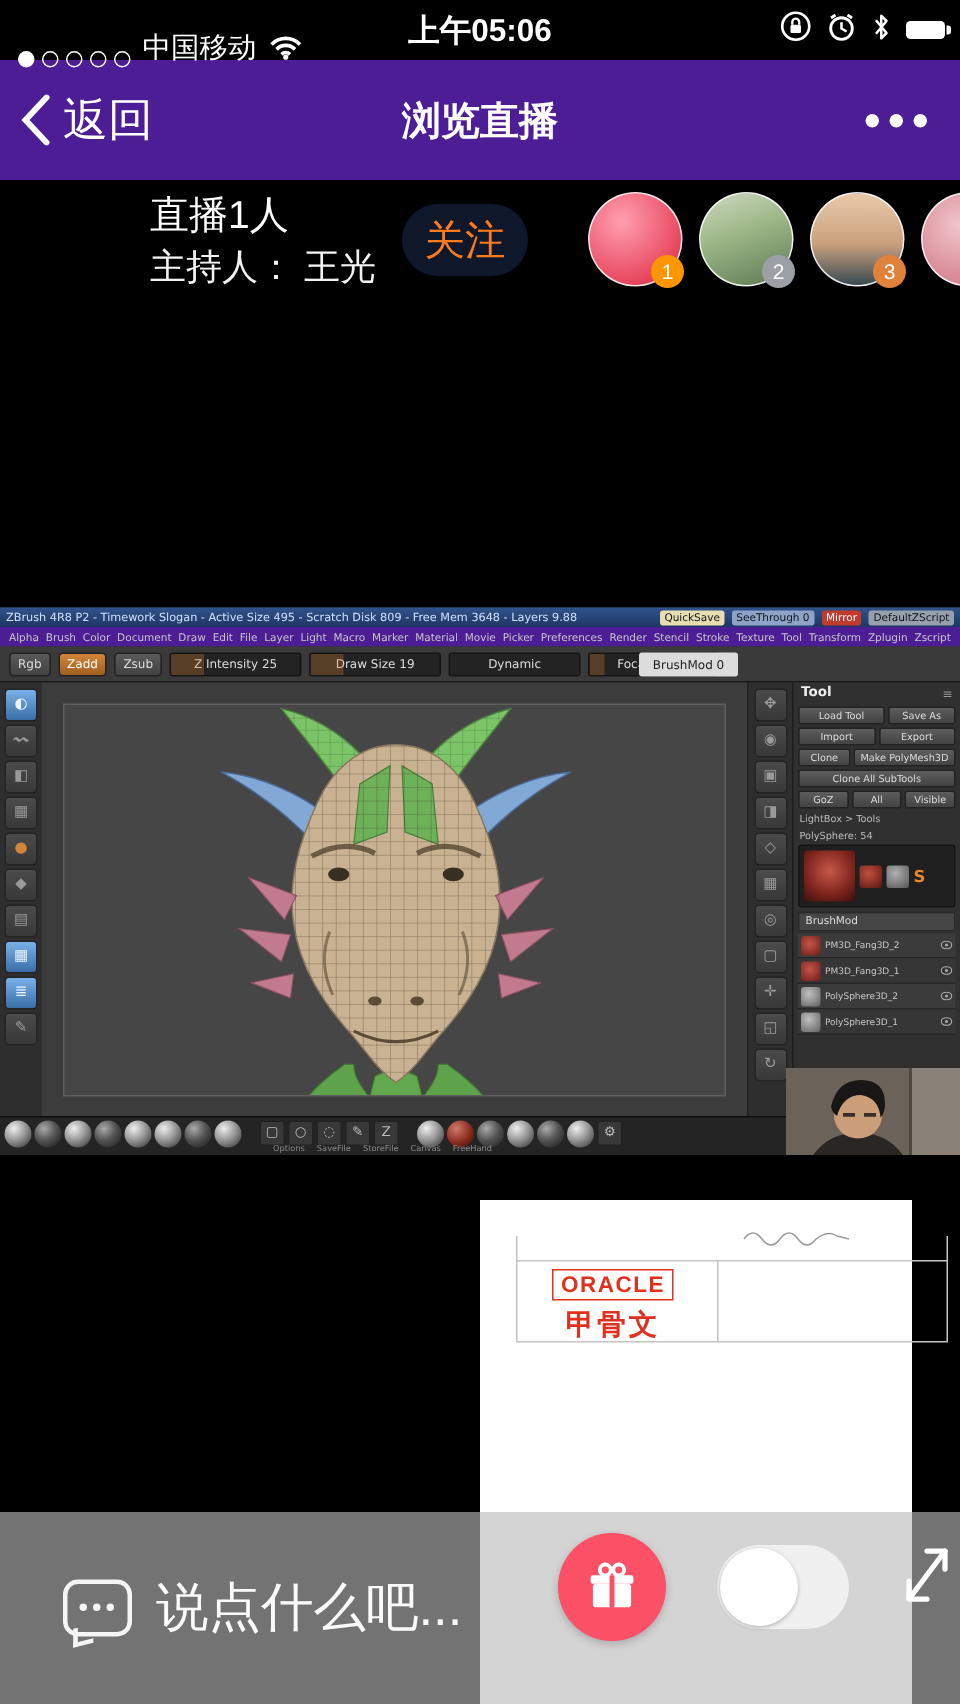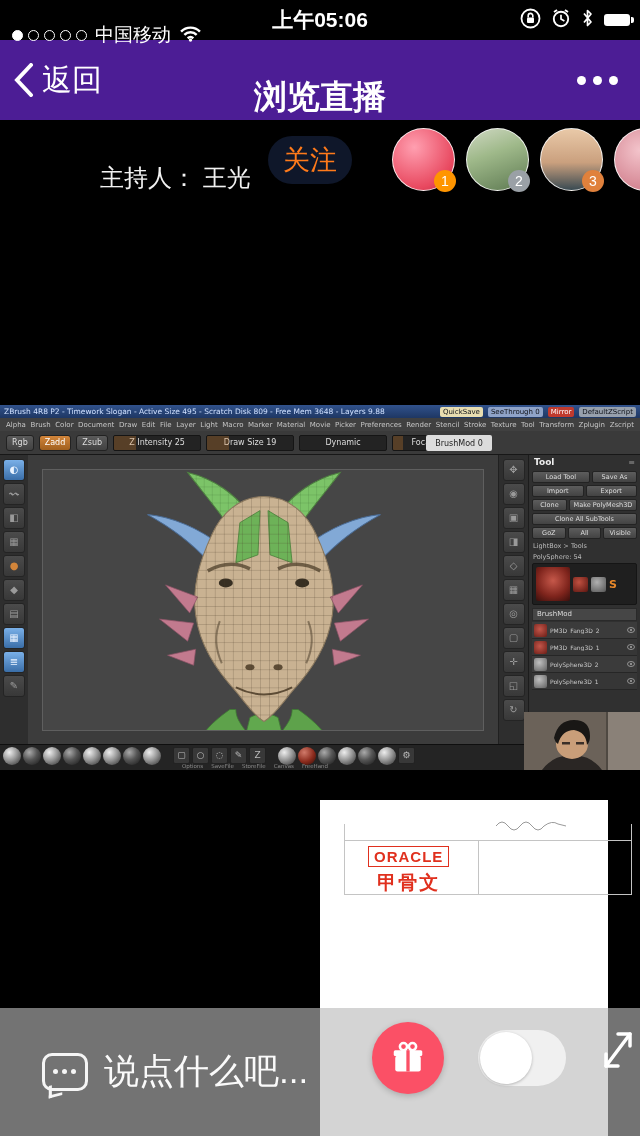--- a/index.html
+++ b/index.html
@@ -2,34 +2,34 @@
 <html><head>
 <meta charset="utf-8">
 <style>
 *{margin:0;padding:0;box-sizing:border-box}
 html,body{background:#000}
 body{font-family:"Liberation Sans","DejaVu Sans",sans-serif}
 .screen{position:relative;width:640px;height:1136px;margin:0 auto;background:#000;overflow:hidden}
 
 
 .status-bar{position:absolute;left:0;top:0;width:640px;height:40px;color:#fff;z-index:60}
-.sb-left{position:absolute;left:12px;top:15px;height:40px;display:flex;align-items:center;gap:8px}
+.sb-left{position:absolute;left:12px;top:5px;height:40px;display:flex;align-items:flex-end;gap:8px}
 .dots{display:flex;gap:5px;align-items:center}
 .dot{width:11px;height:11px;border-radius:50%;border:1.5px solid #fff}
 .dot.filled{background:#fff}
 .carrier{font-size:19px}
 .sb-time{position:absolute;left:0;right:0;top:0;height:40px;display:flex;align-items:center;justify-content:center;font-size:21px;font-weight:600}
 .sb-right{position:absolute;right:10px;top:0;height:40px;display:flex;align-items:center;gap:10px}
 .battery{width:26px;height:12px;background:#fff;border-radius:3px;position:relative}
 .battery:after{content:"";position:absolute;right:-3.5px;top:3px;width:2.5px;height:6px;background:#fff;border-radius:0 2px 2px 0}
 
 
 .nav-bar{position:absolute;left:0;top:40px;width:640px;height:80px;background:#4c1d95;z-index:55}
 .nav-back{position:absolute;left:14px;top:0;height:80px;display:flex;align-items:center;gap:8px;color:#fff;font-size:30px}
-.nav-title{position:absolute;left:0;right:0;top:17px;height:80px;display:flex;align-items:center;justify-content:center;color:#fff;font-size:33px;font-weight:600}
+.nav-title{position:absolute;left:0;right:0;top:0;height:80px;display:flex;align-items:center;justify-content:center;color:#fff;font-size:26px;font-weight:600}
 .nav-more{position:absolute;right:22px;top:0;height:80px;display:flex;align-items:center;gap:7px}
 .nav-more b{width:9px;height:9px;border-radius:50%;background:#fff}
 
 
 .live-row{position:absolute;left:0;top:126px;width:640px;height:72px;z-index:10}
 .streamer-logo{position:absolute;left:8px;top:2px;width:54px;height:54px;border-radius:6px;background:#fff;overflow:hidden;text-align:center}
 .logo-top{color:#e23c2e;font-weight:700;font-size:17px;line-height:25px;margin-top:3px}
 .logo-bottom{color:#444;font-size:10px;line-height:12px}
 .live-status{position:absolute;left:100px;top:0;color:#fff;font-size:26px}
 .live-host{position:absolute;left:100px;top:36px;color:#f2f2f2;font-size:24px}
@@ -42,21 +42,21 @@
 .av4{background:radial-gradient(circle at 40% 35%,#f3c4cb,#d58794 70%,#a85a68)}
 .badge{position:absolute;right:-2px;bottom:-2px;width:22px;height:22px;border-radius:50%;color:#fff;font-size:14px;display:flex;align-items:center;justify-content:center}
 .b1{background:#ff9500}.b2{background:#9aa0a6}.b3{background:#e0813c}
 
 
 .zbrush{position:absolute;left:0;top:405px;width:640px;height:365px;background:#2e2e2e;z-index:5;font-family:"DejaVu Sans",sans-serif}
 .zb-titlebar{position:absolute;left:0;top:0;width:100%;height:13px;background:linear-gradient(#31528c,#1e3763);display:flex;align-items:center;padding:0 4px;gap:5px;overflow:hidden}
 .zb-title{color:#cfe0ff;font-size:7.5px;white-space:nowrap;flex:1;overflow:hidden}
 .zb-tbtn{font-size:7px;line-height:10px;padding:0 3px;border-radius:2px;color:#10131a;white-space:nowrap}
 .qs{background:#e8ddb0}.st{background:#8fa3c8}.mir{background:#c03a2e;color:#fff}.zs{background:#97a0ac}
-.zb-menubar{position:absolute;left:0;top:13px;width:100%;height:13px;background:#404040;display:flex;align-items:center;justify-content:space-between;padding:0 6px}
+.zb-menubar{position:absolute;left:0;top:13px;width:100%;height:13px;background:#4c1d95;display:flex;align-items:center;justify-content:space-between;padding:0 6px}
 .zb-menu-item{color:#c6c6c6;font-size:7px;white-space:nowrap}
 .zb-toolbar{position:absolute;left:0;top:26px;width:100%;height:24px;background:#3a3a3a;border-bottom:1px solid #171717;display:flex;align-items:center;gap:5px;padding:0 6px}
 .zb-btn{height:16px;padding:0 5px;background:linear-gradient(#5a5a5a,#424242);border:1px solid #222;border-radius:3px;color:#ddd;font-size:8px;line-height:13px}
 .zb-btn.active{background:linear-gradient(#d2853a,#a05f1e);color:#fff}
 .zb-slider{width:88px;height:16px;background:#232323;border:1px solid #151515;border-radius:2px;color:#ddd;font-size:8px;display:flex;align-items:center;justify-content:center;position:relative;overflow:hidden}
 .zb-slider i{position:absolute;left:0;top:0;bottom:0;width:26%;background:rgba(210,130,50,.3)}
 .zb-brushmod{position:absolute;right:148px;top:4px;width:66px;height:16px;background:#dcdcdc;border-radius:2px;color:#222;font-size:8px;display:flex;align-items:center;justify-content:center}
 .zb-main{position:absolute;left:0;top:50px;width:100%;height:289px;display:flex}
 .zb-left{width:28px;background:#2e2e2e;padding-top:2px}
 .shelf-btn{width:22px;height:22px;margin:2px auto;background:linear-gradient(#4b4b4b,#383838);border:1px solid #242424;border-radius:3px;color:#9a9a9a;font-size:10px;line-height:20px;text-align:center;overflow:hidden}
@@ -176,20 +176,21 @@
     </div>
     <div class="nav-title">浏览直播</div>
     <div class="nav-more">
         <b></b>
         <b></b>
         <b></b>
       </div>
   </div>
 
   <div class="live-row">
+    <div class="live-status">直播1人</div>
     <div class="live-host">主持人： 王光</div>
     <div class="follow-btn">
         <span>关注</span>
       </div>
     <div class="avatars">
       <div class="avatar av1">
           <span class="badge b1">1</span>
         </div>
       <div class="avatar av2">
           <span class="badge b2">2</span>

